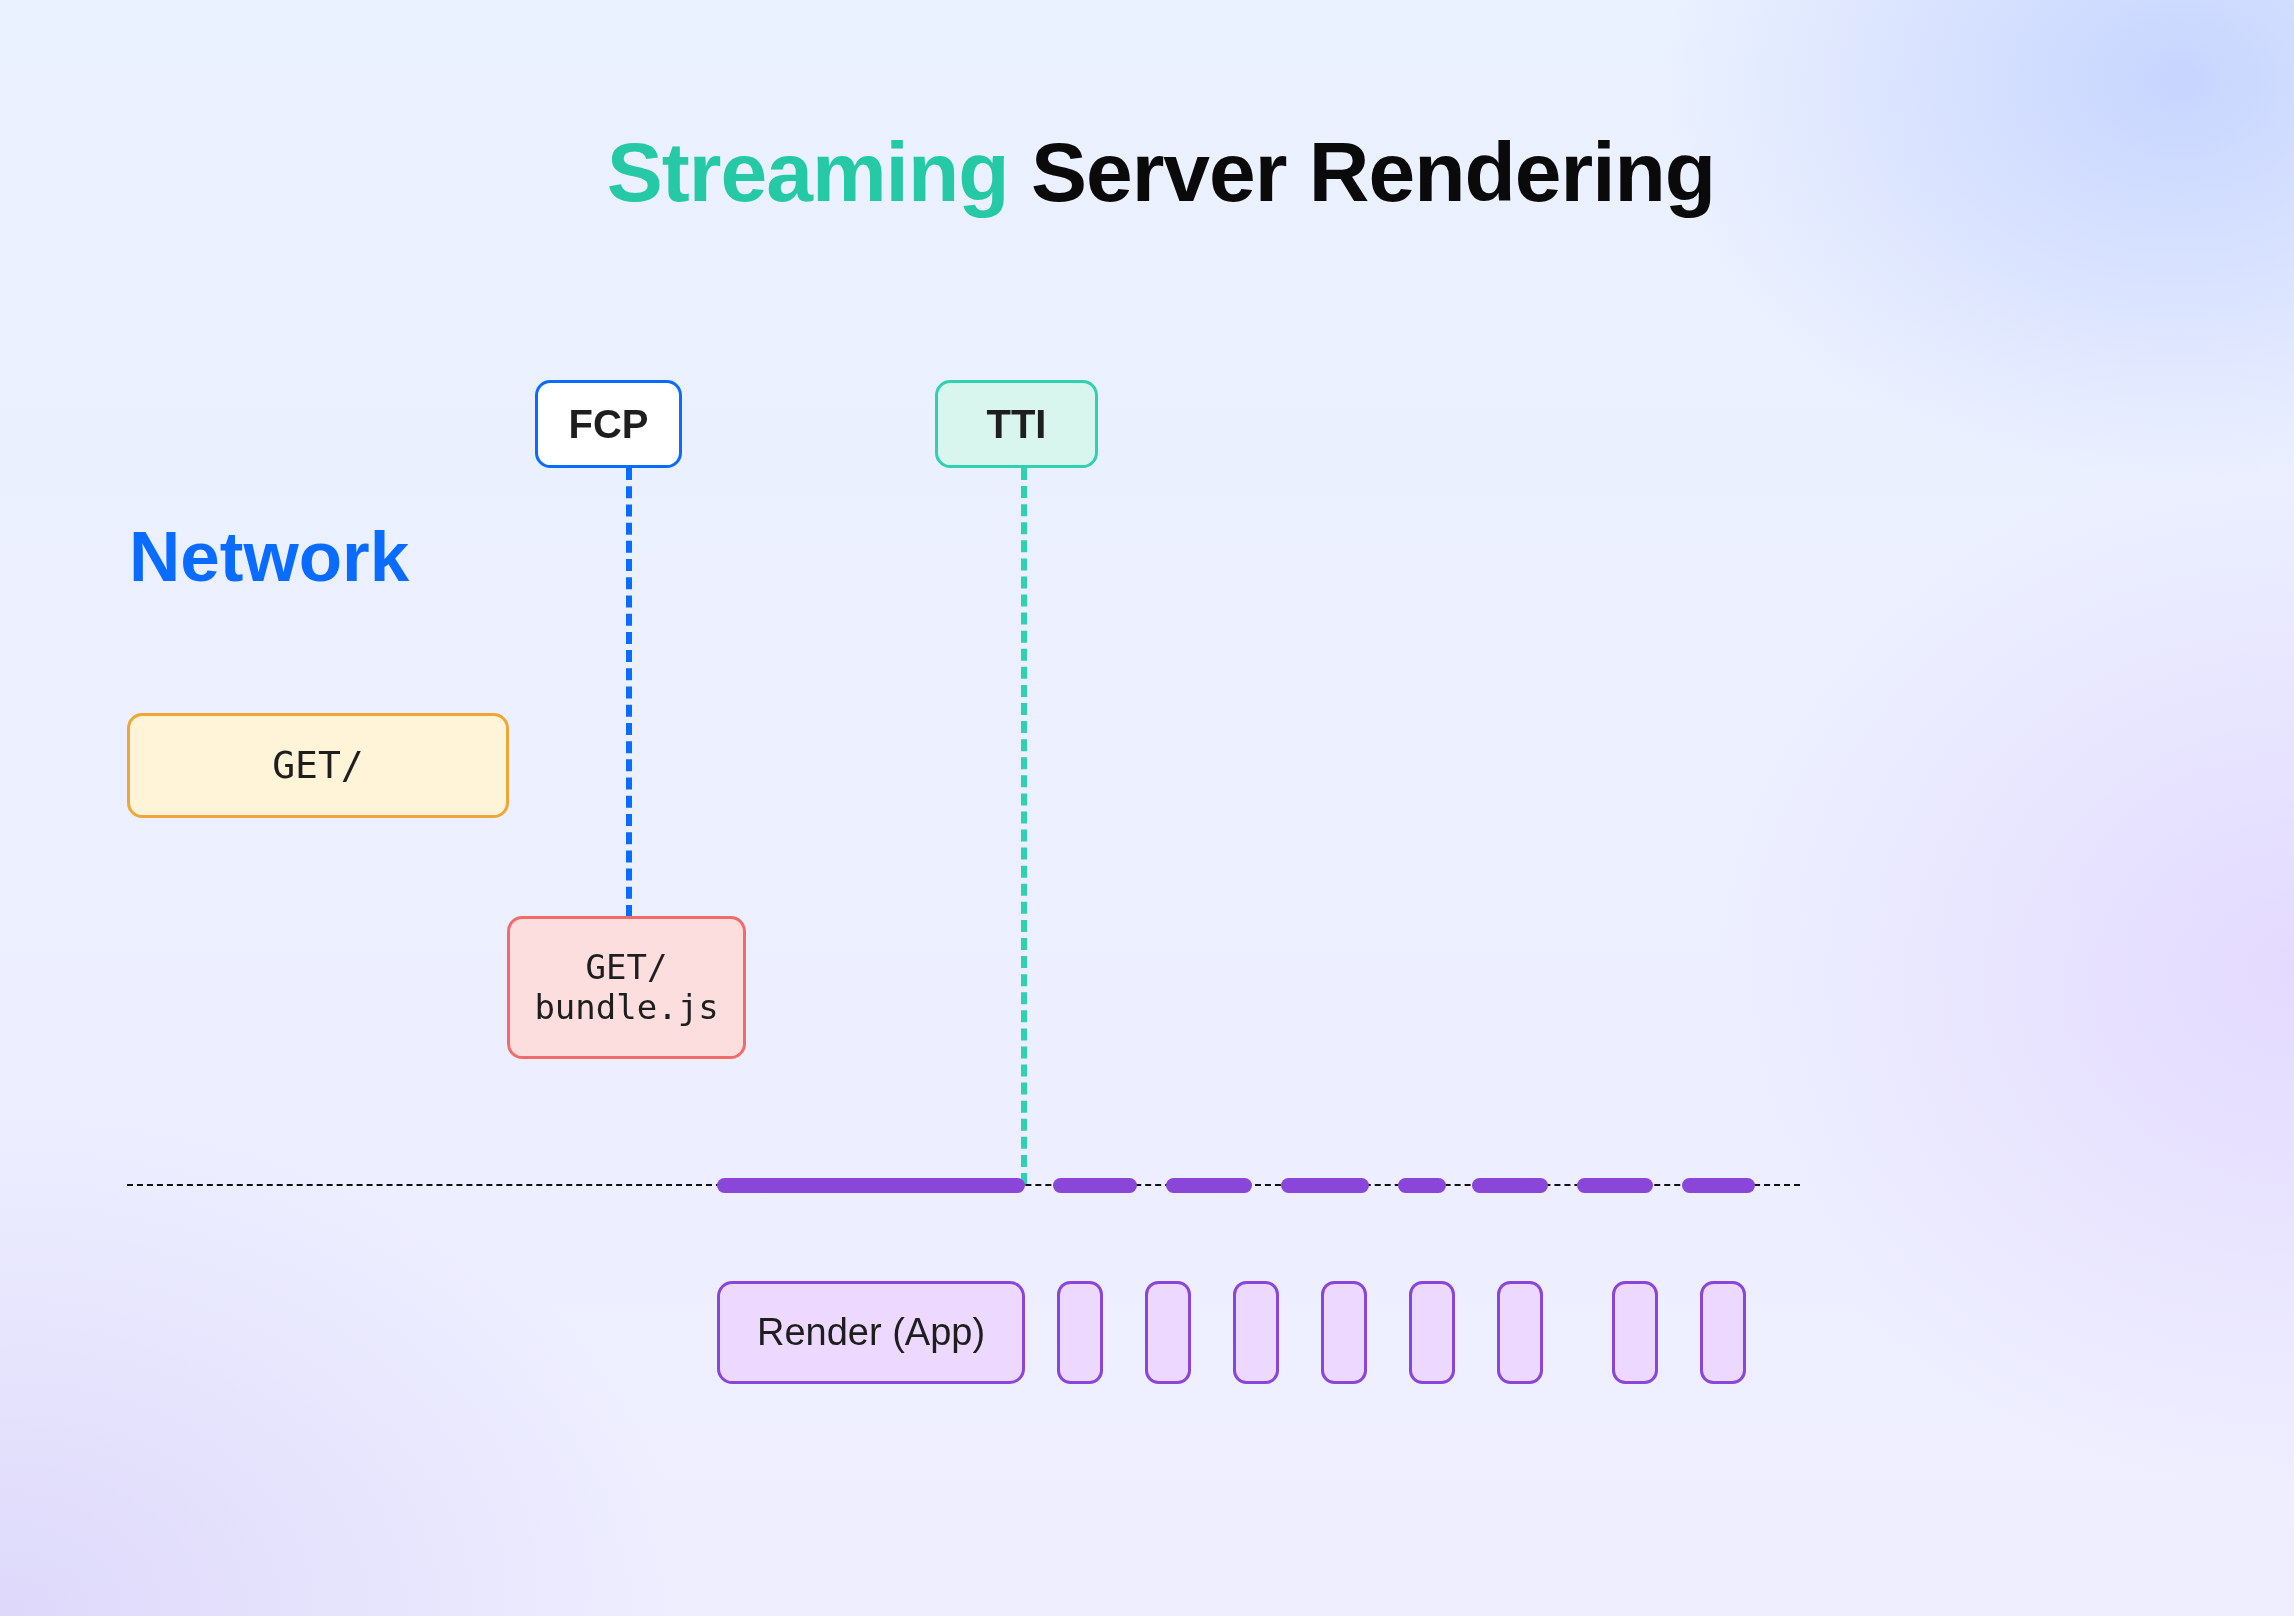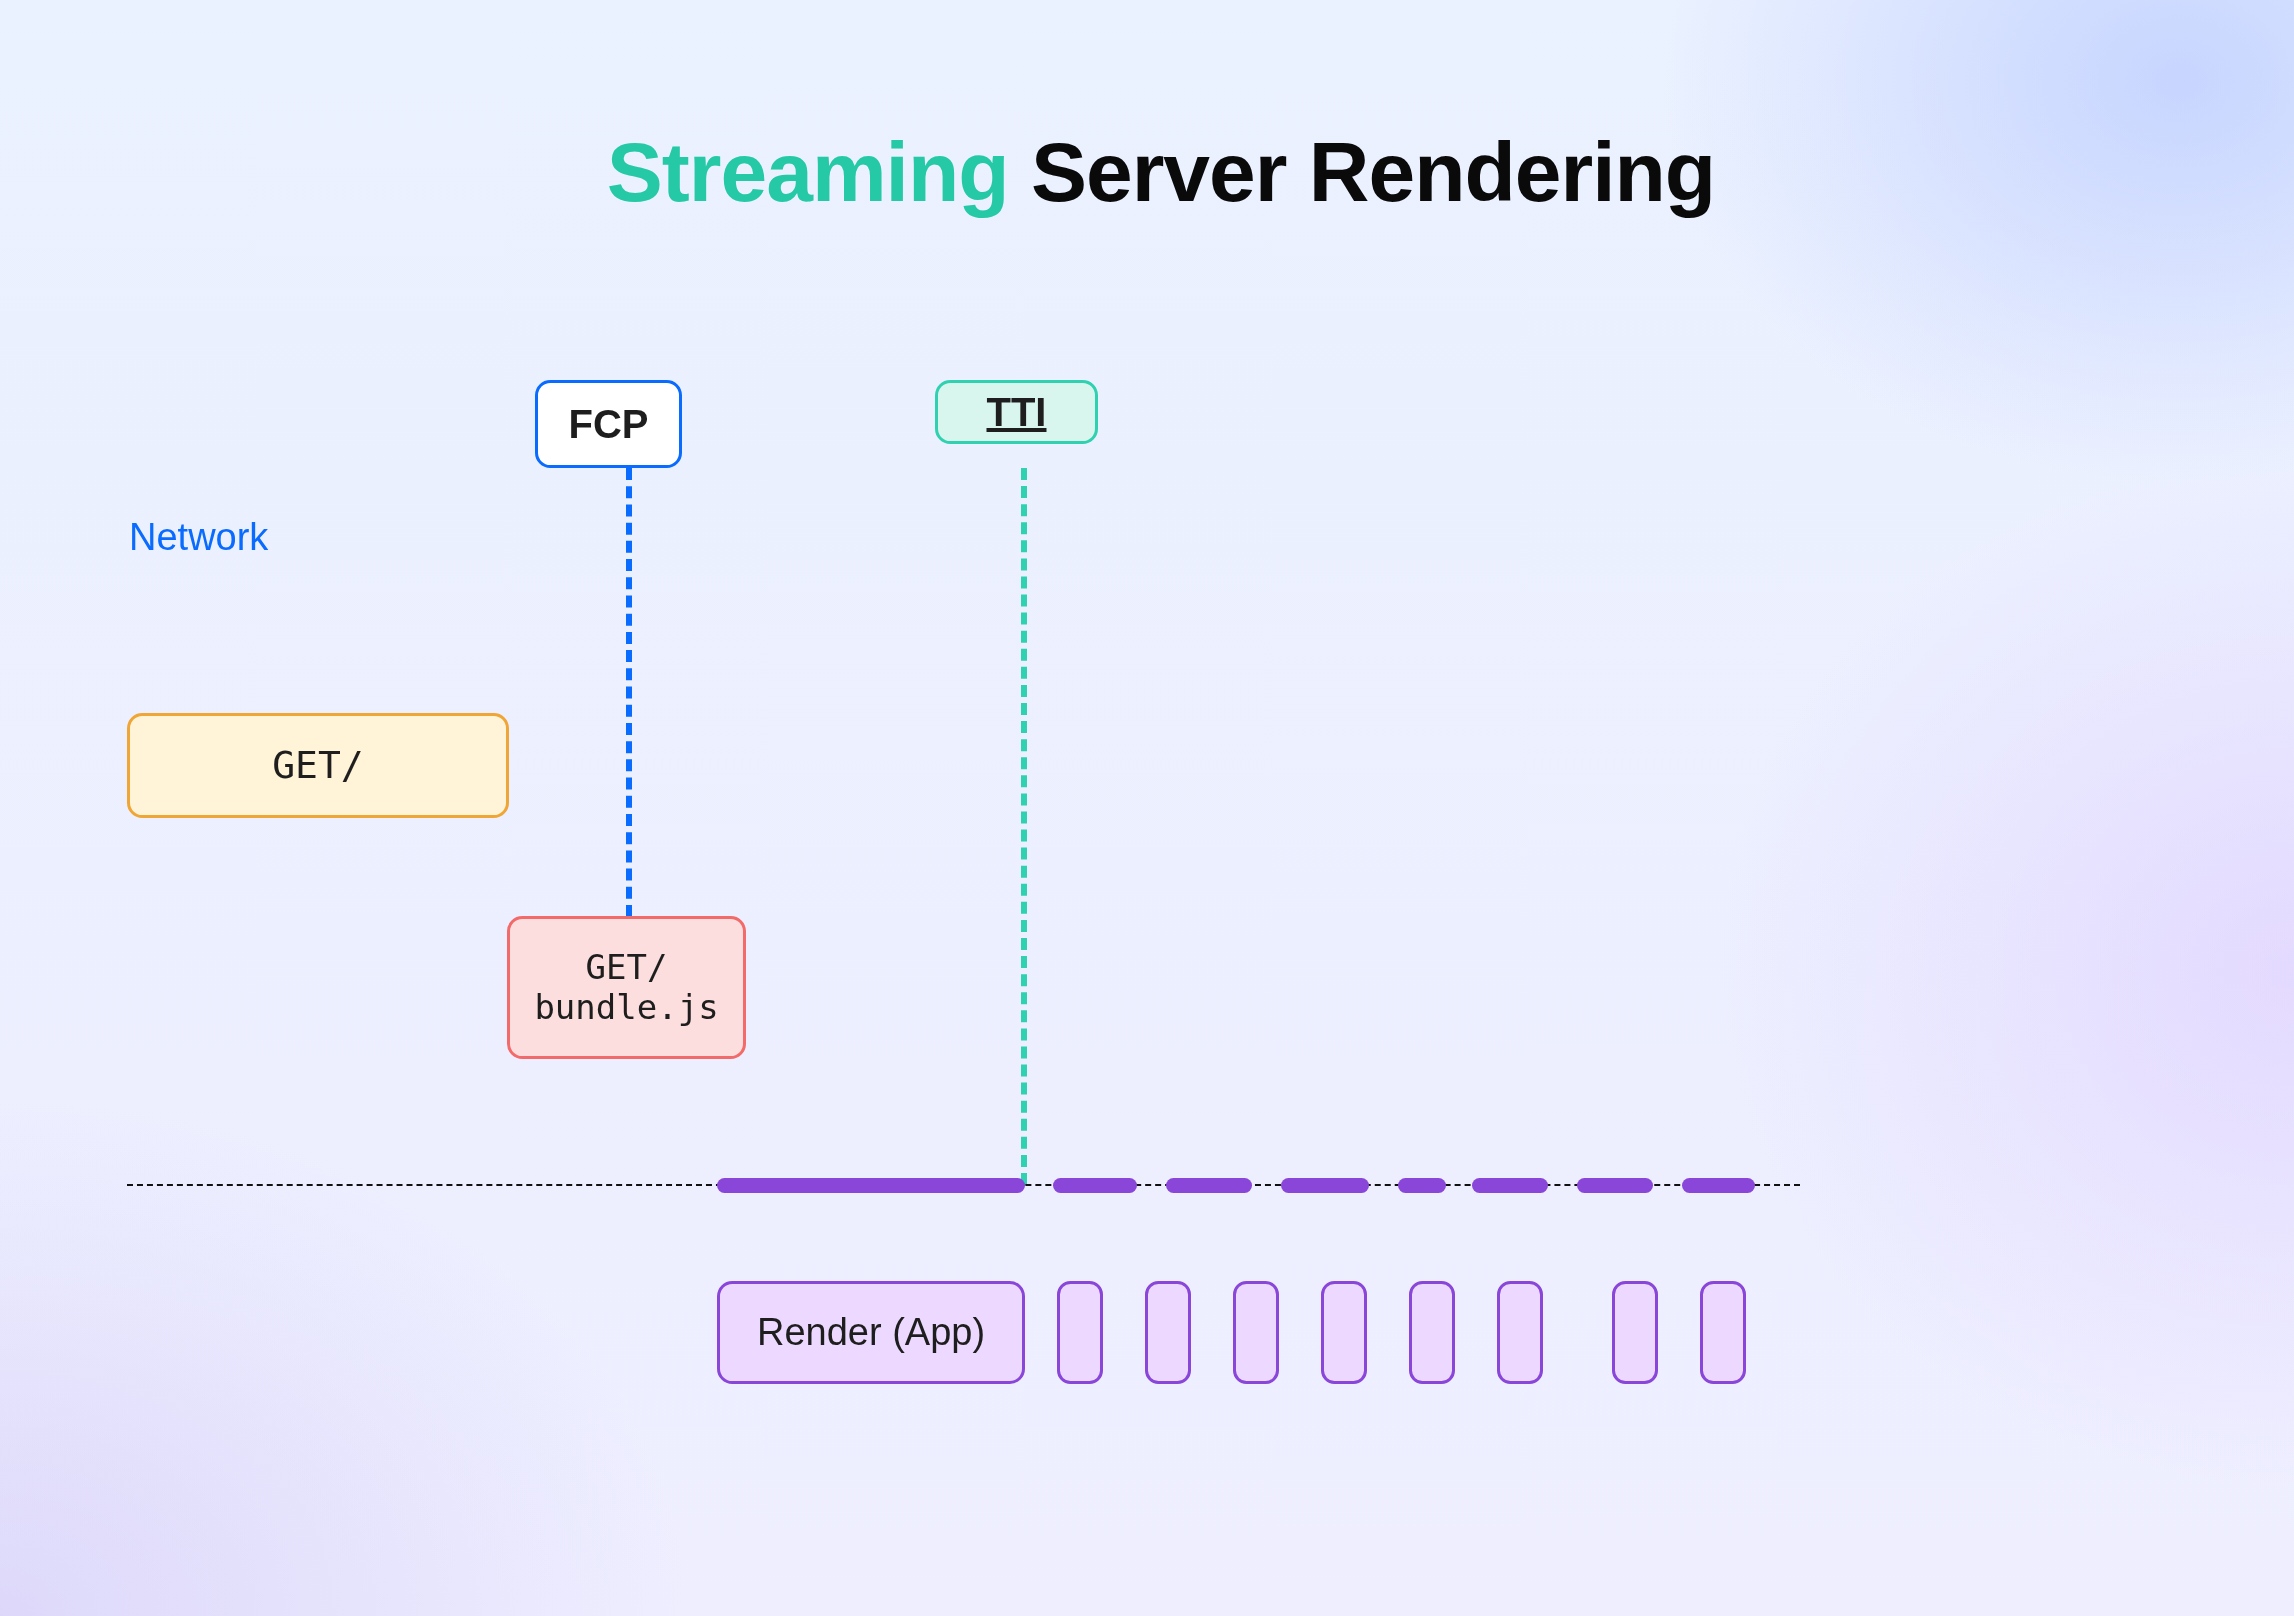--- a/index.html
+++ b/index.html
@@ -27,22 +27,22 @@
     width: 100%;
     text-align: center;
     font-size: 84px;
     font-weight: 800;
     letter-spacing: -1px;
     color: #0a0a0a;
   }
   .title .accent { color: #25c9a6; margin-left: 28px; }
   .section-label {
     position: absolute;
-    font-size: 38px;
-    font-weight: 400;
+    font-size: 71px;
+    font-weight: 700;
   }
   .network-label { top: 516px; left: 129px; color: #0a6bff; }
   .js-label      { top: 1305px; left: 129px; color: #8a46d8; }
 
   .box {
     position: absolute;
     display: flex;
     align-items: center;
     justify-content: center;
     border-radius: 15.3px;
@@ -51,22 +51,22 @@
     font-size: 40px;
     line-height: 1.15;
     text-align: center;
     color: #1e1e1e;
   }
   .box-fcp {
     top: 380px; left: 535px; width: 147px; height: 88px;
     border-color: #0a6bff; background: #ffffff; font-weight: 600;
   }
   .box-tti {
-    top: 380px; left: 935px; width: 163px; height: 64px;
-    border-color: #2fd1b1; background: #d8f5ee; font-weight: 600; text-decoration: underline;
+    top: 380px; left: 935px; width: 163px; height: 88px;
+    border-color: #2fd1b1; background: #d8f5ee; font-weight: 600;
   }
   .box-get {
     top: 713px; left: 127px; width: 382px; height: 105px;
     border-color: #f0a635; background: #fff3d8;
     font-family: ui-monospace, Menlo, Consolas, monospace; font-size: 38px;
   }
   .box-bundle {
     top: 916px; left: 507px; width: 239px; height: 143px;
     border-color: #f36a6a; background: #fddede;
     font-family: ui-monospace, Menlo, Consolas, monospace; font-size: 34px;

